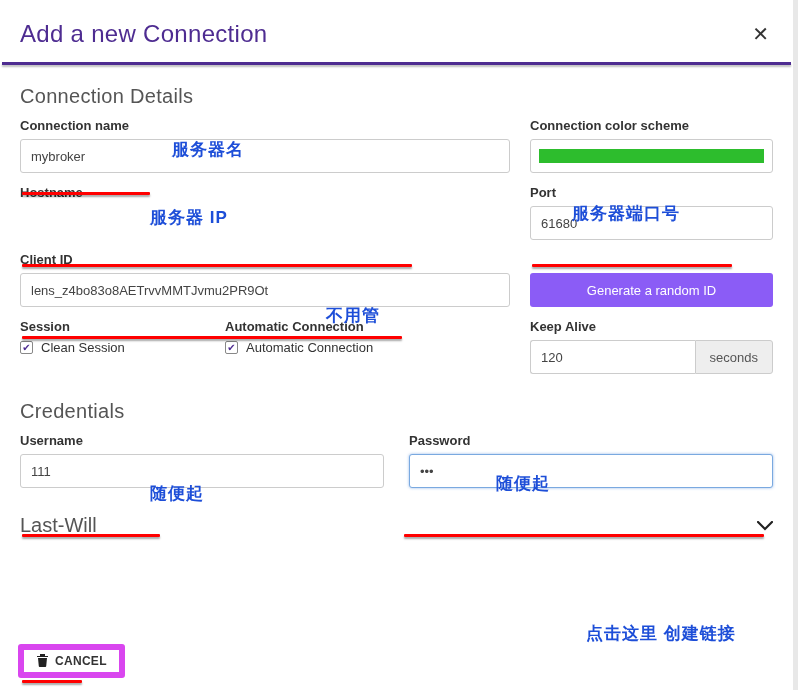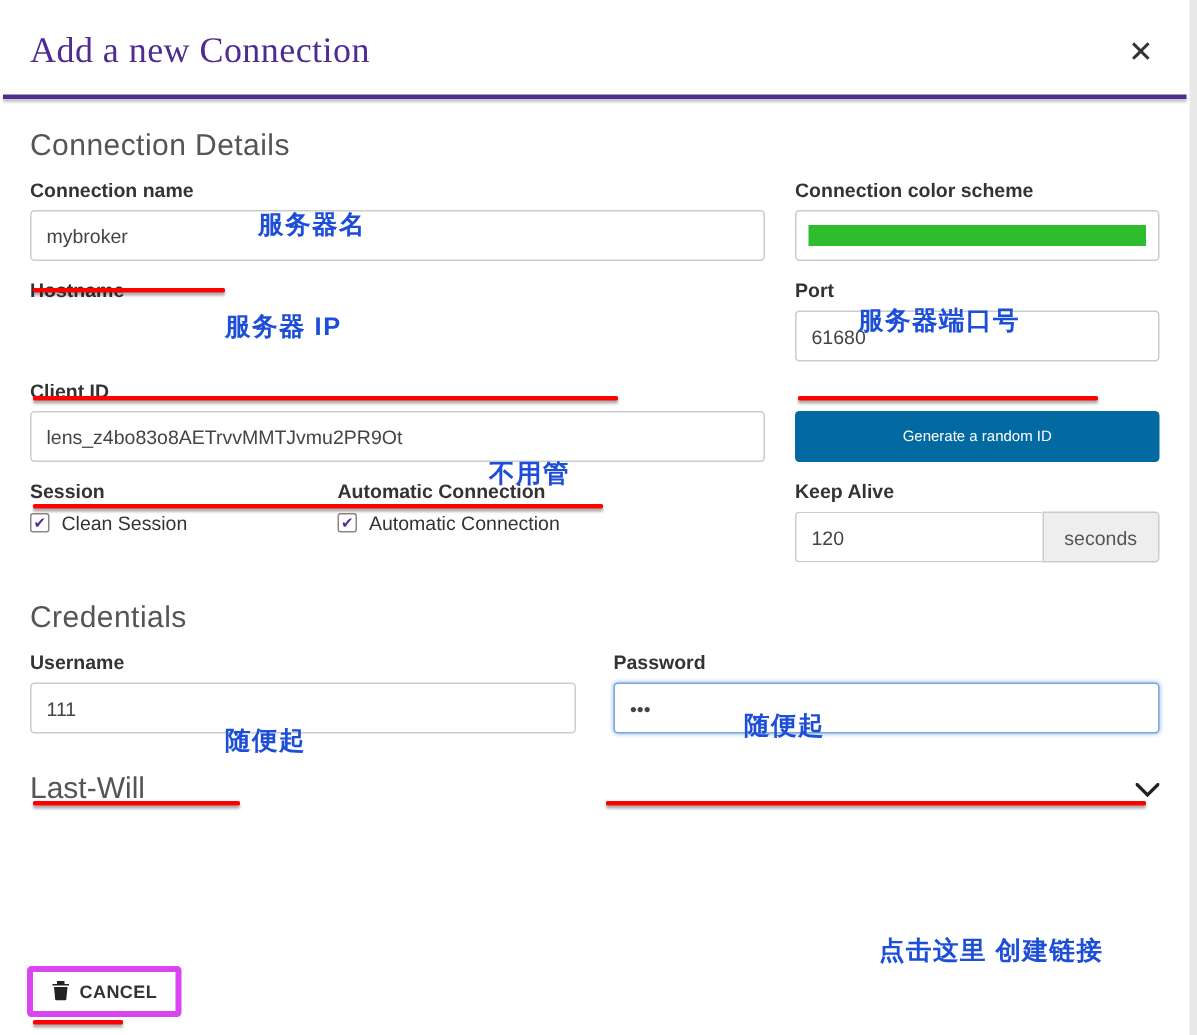--- a/index.html
+++ b/index.html
@@ -17,21 +17,20 @@
     padding: 18px 20px 12px 20px;
     display: flex;
     justify-content: space-between;
     align-items: center;
   }
   .dialog-title {
     font-size: 24px;
     font-weight: 400;
     color: #4e2c91;
     letter-spacing: 0.3px;
-    font-family: Liberation Serif, serif;
   }
   .close-btn {
     font-size: 20px;
     color: #333;
     cursor: pointer;
     padding: 4px;
   }
   .purple-divider {
     height: 3px;
     background: #4e2c91;
@@ -95,25 +94,25 @@
     align-items: center;
     justify-content: space-between;
     padding: 0 8px 0 10px;
     cursor: pointer;
   }
   .select-caret { font-size: 10px; color: #555; }
   .hostname-input { flex: 1; }
   .btn-purple {
     width: 100%;
     height: 34px;
-    background: #0369a1;
+    background: #8b5cf6;
     color: #fff;
     border: none;
     border-radius: 3px;
-    font-size: 10px;
+    font-size: 13px;
     cursor: pointer;
   }
   .checkbox-row {
     display: flex;
     align-items: center;
     gap: 8px;
     margin-top: 6px;
   }
   .checkbox {
     width: 13px;
@@ -177,21 +176,21 @@
     bottom: 0;
     left: 0;
     right: 5px;
     padding: 10px 18px 12px 18px;
     display: flex;
     justify-content: space-between;
     align-items: center;
   }
   .btn-outline {
     height: 34px;
-    border: 4px solid #d946ef;
+    border: 6px solid #d946ef;
     border-radius: 3px;
     background: #fff;
     padding: 0 12px;
     display: flex;
     align-items: center;
     gap: 6px;
     font-size: 12px;
     font-weight: 700;
     color: #333;
     cursor: pointer;

